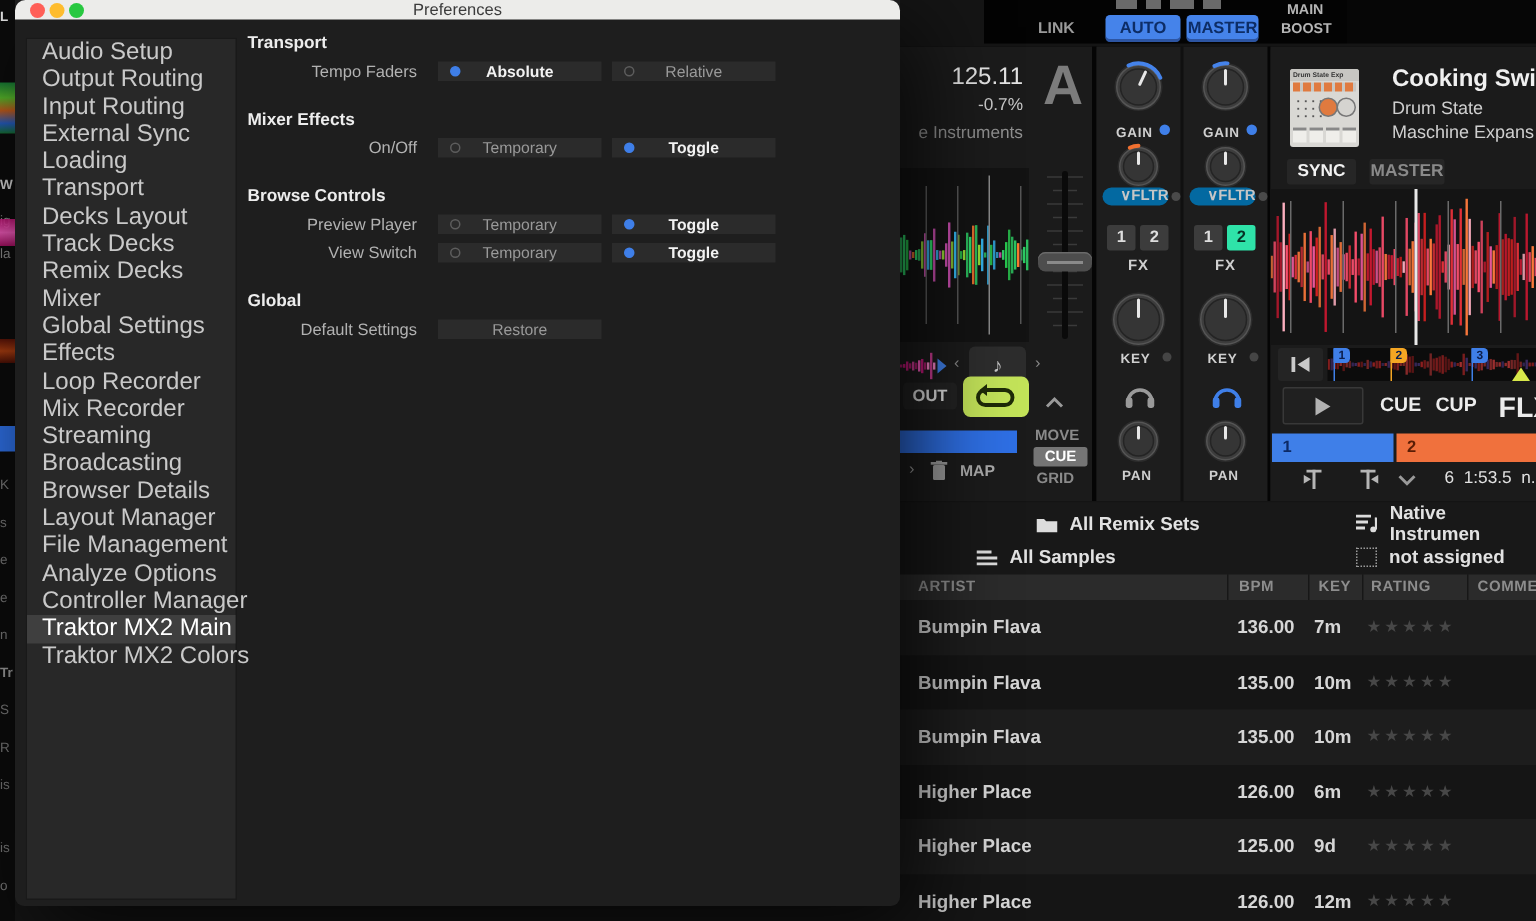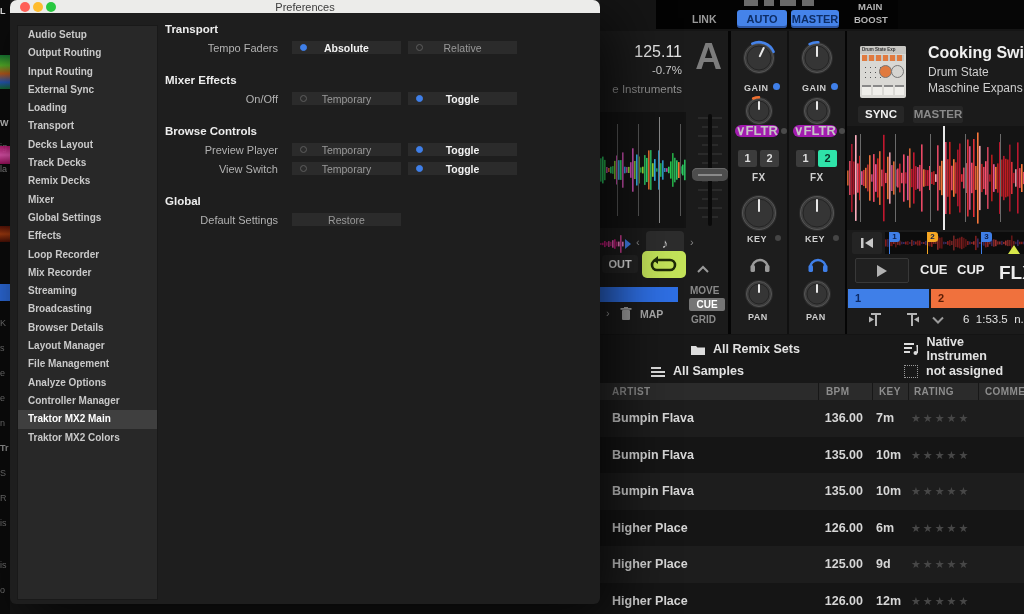--- a/index.html
+++ b/index.html
@@ -33,43 +33,43 @@
   
   #decka{position:absolute;left:600px;top:31px;width:128px;height:303px;background:#1b1b1b;border-right:3px solid #050505;}
   
   #mixer{position:absolute;left:731px;top:31px;width:114px;height:303px;background:#1d1d1d;border-right:2px solid #050505;}
   .chan{position:absolute;top:0;width:56px;height:303px;}
   .klabel{position:absolute;font-size:9px;font-weight:bold;color:#cfcfcf;letter-spacing:.5px;}
   .dot{position:absolute;width:7px;height:7px;border-radius:50%;}
   .fxbtn{position:absolute;width:19px;height:17px;background:#3c3c3c;border-radius:2px;color:#dedede;
          font-size:11px;font-weight:bold;text-align:center;line-height:17px;}
   .fxbtn.on{background:#2fe3a9;color:#073226;}
-  .fltrpill{position:absolute;width:44px;height:12px;background:#a21caf;border-radius:6px;color:#c6c6c6;
-            font-size:13px;font-weight:bold;text-align:center;line-height:12px;}
+  .fltrpill{position:absolute;width:44px;height:12px;background:#0369a1;border-radius:6px;color:#c6c6c6;
+            font-size:10px;font-weight:bold;text-align:right;line-height:12px;}
 
   
   #deckb{position:absolute;left:847px;top:31px;width:177px;height:303px;background:#1b1b1b;}
   #art{position:absolute;left:13px;top:15px;width:46px;height:52px;background:#d9d8d4;border-radius:2px;overflow:hidden;}
   .btnflat{position:absolute;height:17px;background:#262626;border-radius:2px;font-size:11.5px;font-weight:bold;
            text-align:center;}
   .hotcue{position:absolute;top:0;height:19px;font-size:11px;font-weight:bold;}
   .hotcue span{position:absolute;left:7px;top:3px;}
   .cueflag{position:absolute;top:0;width:11px;height:10px;color:#0c1f4d;font-size:8px;font-weight:bold;
            text-align:center;line-height:10px;border-radius:1px 3px 3px 1px;}
   .cueline{position:absolute;top:0;bottom:0;width:1px;}
 
   
   #prefs{position:absolute;left:10px;top:0;width:590px;height:604px;z-index:10;
          background:#1e1e1e;box-shadow:12px 18px 60px rgba(0,0,0,.75);border-radius:0 0 6px 6px;}
   #titlebar{position:absolute;left:0;top:0;right:0;height:13px;background:#ececea;border-radius:7px 7px 0 0;padding-left:26px;}
   #titlebar .title{position:absolute;left:0;right:0;top:0;height:13px;line-height:14px;text-align:center;
                    font-size:11px;color:#3c3c3c;}
   .light{position:absolute;top:1.5px;width:10px;height:10px;border-radius:50%;}
   #sidebar{position:absolute;left:7px;top:25px;width:139px;height:573px;background:#282828;border:1px solid #191919;}
-  .side-item{height:18.3px;line-height:18.3px;padding-left:10px;font-size:10px;font-weight:bold;color:#c9c9c9;
+  .side-item{height:18.3px;line-height:18.3px;padding-left:10px;font-size:16px;font-weight:normal;color:#c9c9c9;
              white-space:nowrap;cursor:default;}
   .side-item.selected{background:#3f3f3f;color:#ffffff;}
   #prefcontent{position:absolute;left:155px;top:13px;width:430px;padding-top:10px;}
   .sec-heading{margin:20px 0 6px 0;font-size:11.5px;font-weight:bold;color:#ededed;}
   .sec-heading:first-child{margin-top:0;}
   .sec-row{display:flex;align-items:center;height:13px;margin-bottom:6px;}
   .sec-label{width:113px;text-align:right;padding-right:7px;color:#b2b2b2;font-size:11px;white-space:nowrap;}
   .opt{position:relative;width:109px;height:13px;background:#2b2b2b;margin-left:7px;
        display:flex;align-items:center;justify-content:center;cursor:default;}
   .radio{position:absolute;left:8px;width:7px;height:7px;border-radius:50%;border:1.5px solid #5d5d5d;box-sizing:border-box;}

